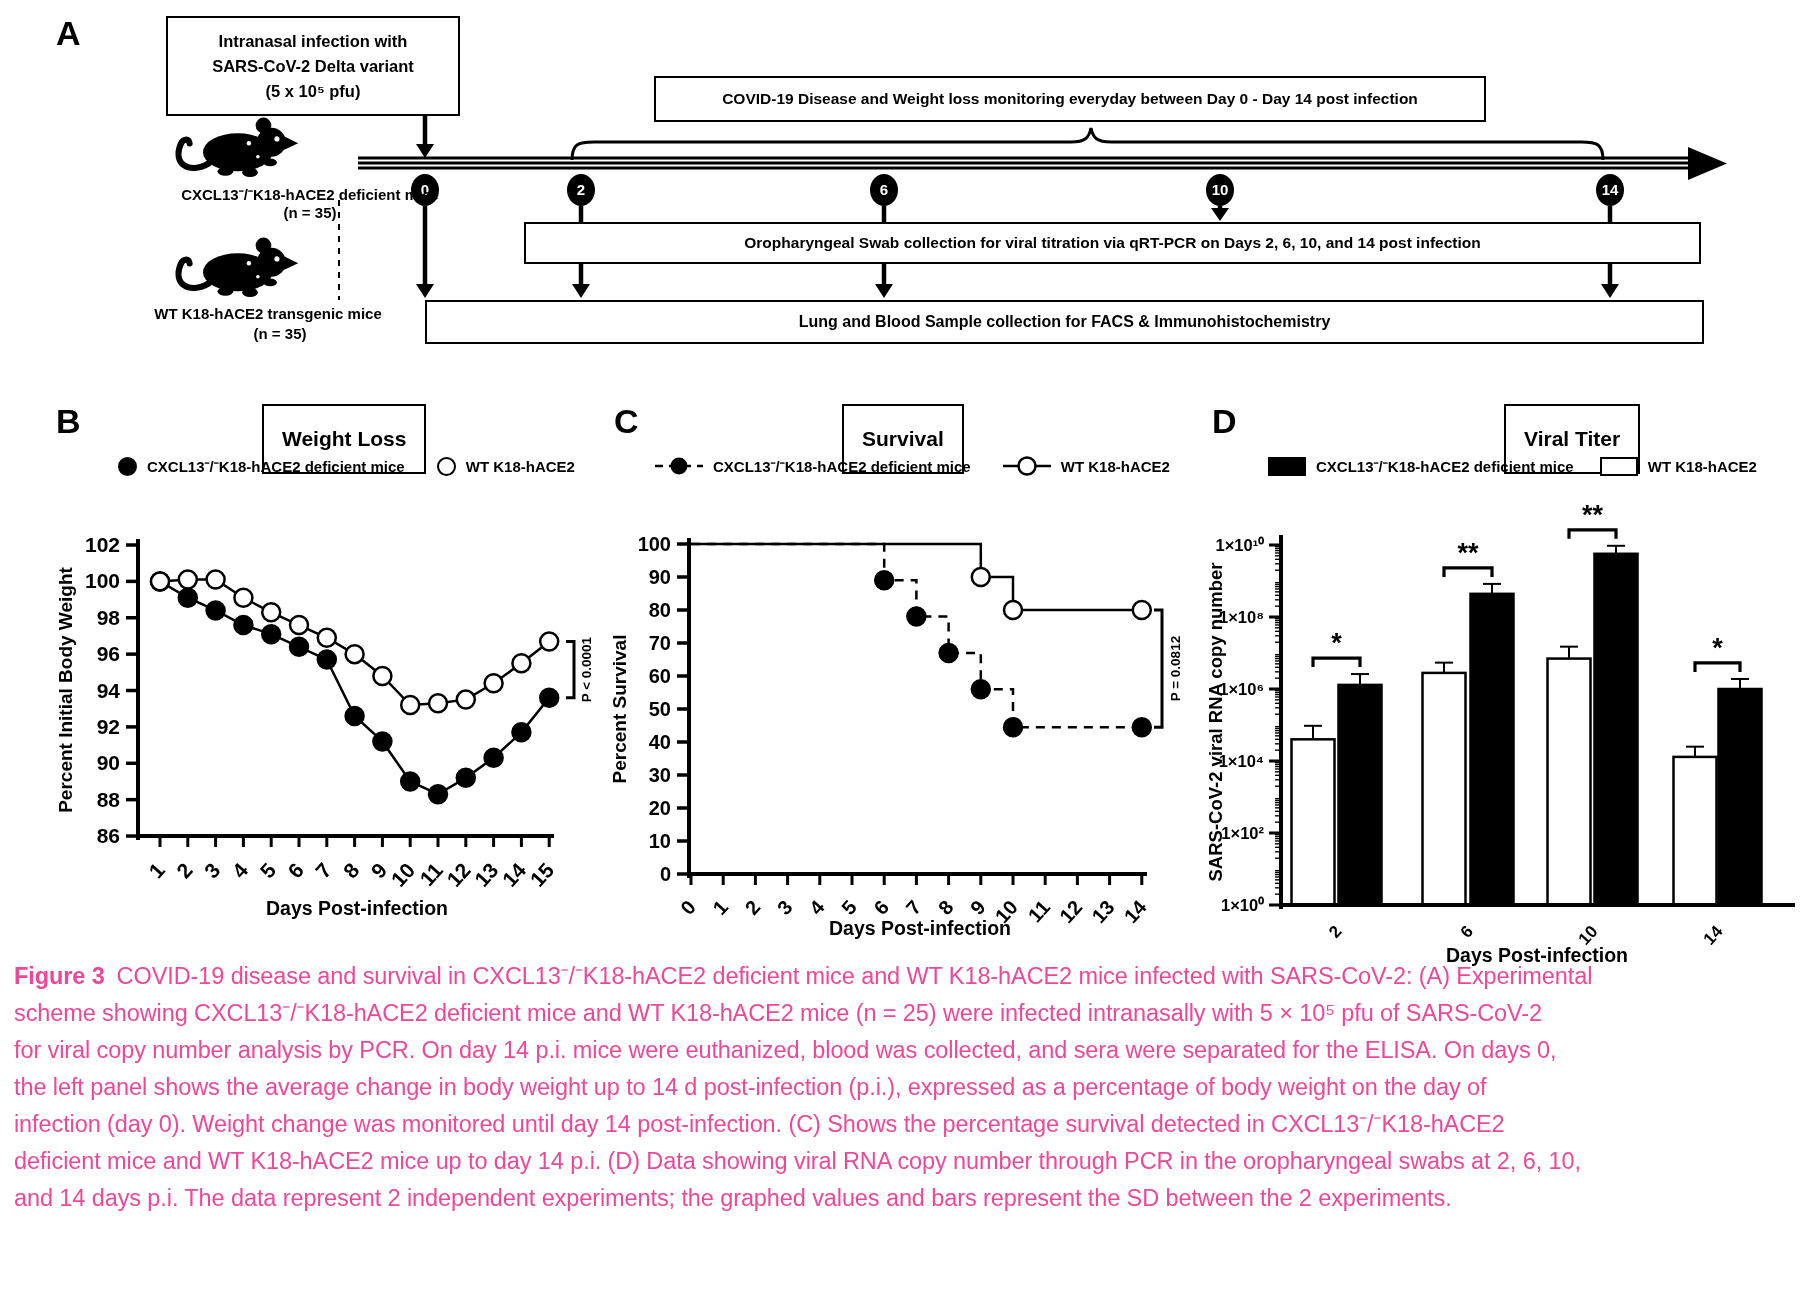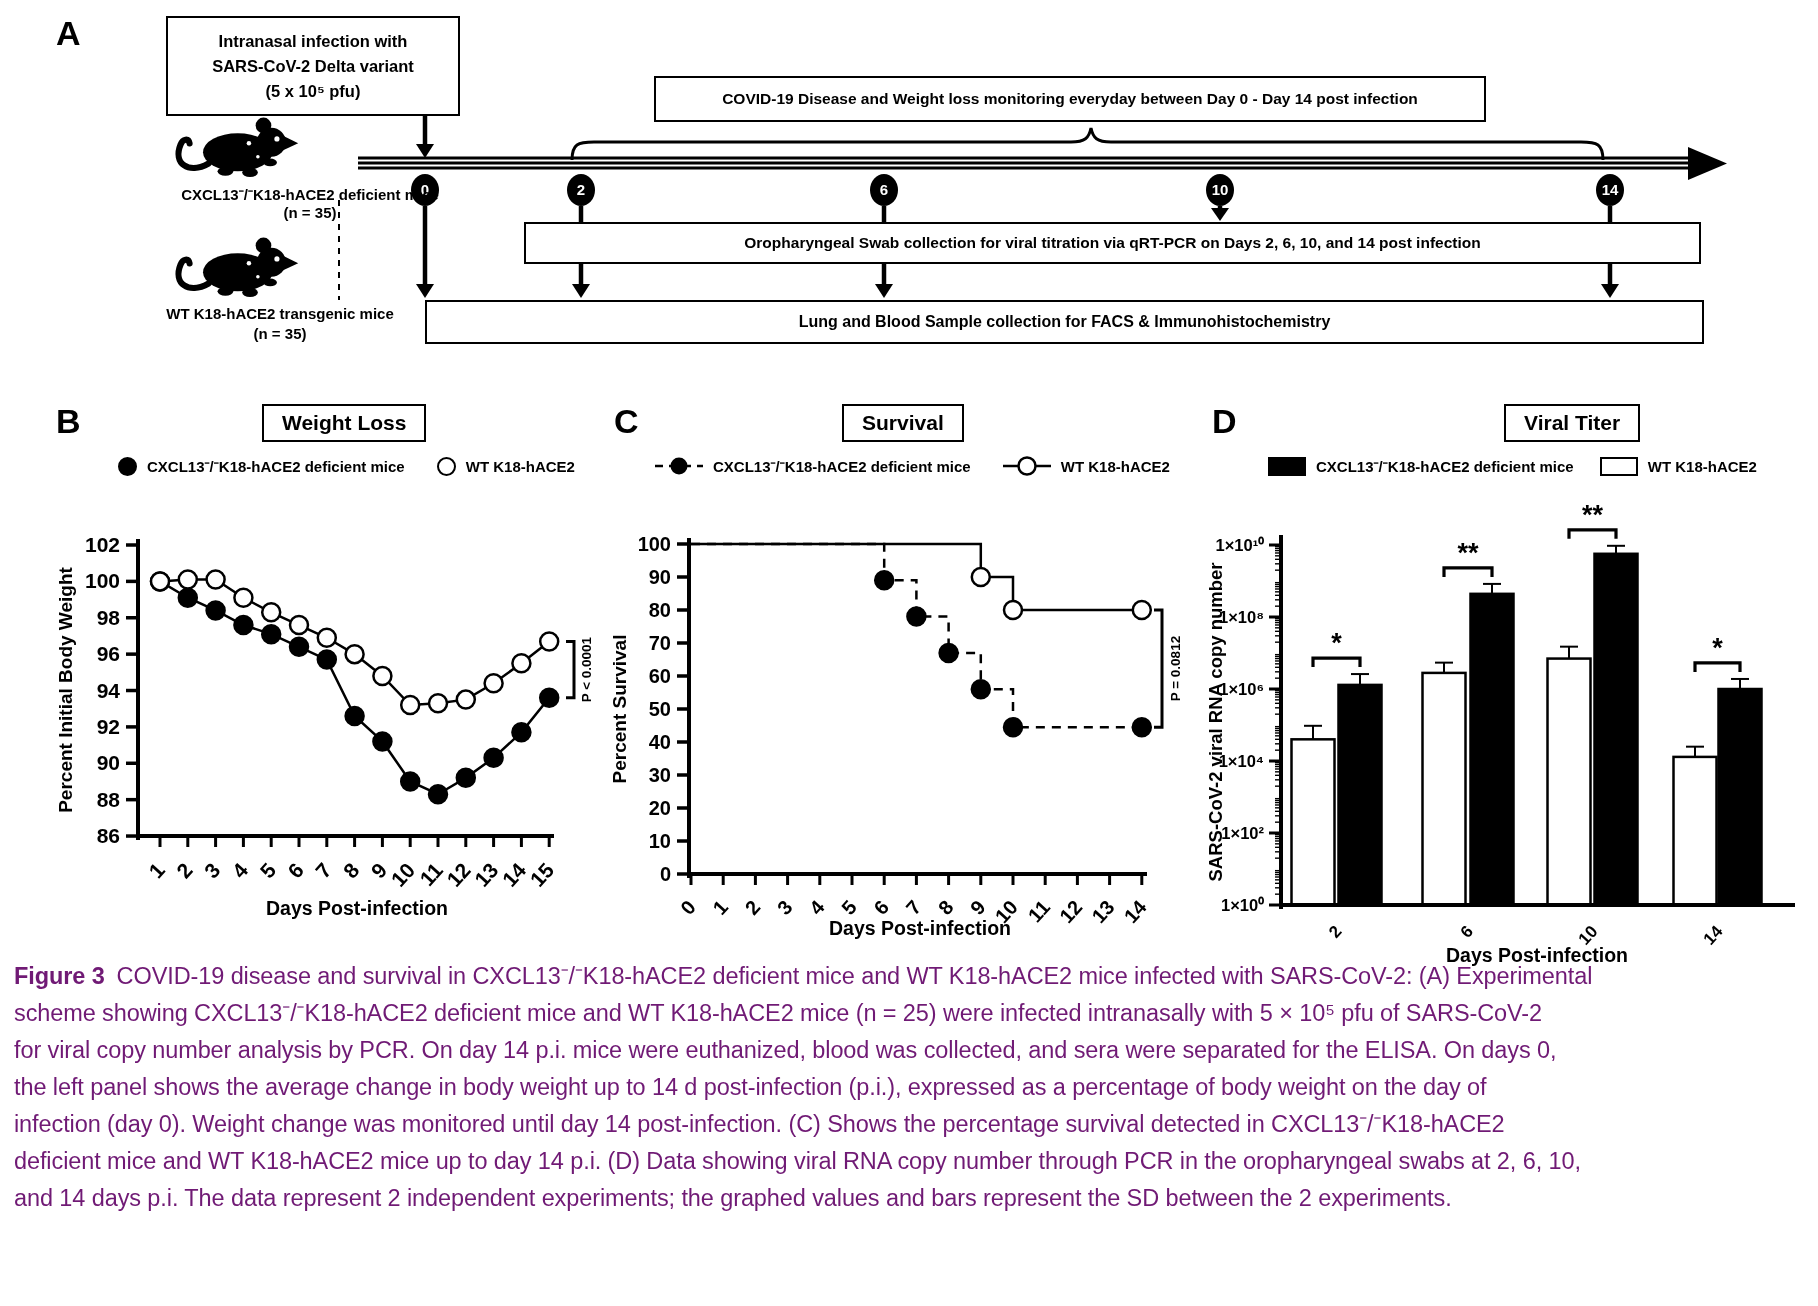--- a/index.html
+++ b/index.html
@@ -9,34 +9,34 @@
   
   .abox{position:absolute;background:#fff;border:2.5px solid #000;z-index:3;
         display:flex;align-items:center;justify-content:center;text-align:center;
         font-weight:bold;}
   .panel-letter{position:absolute;font-size:34px;font-weight:bold;z-index:4;}
   .day-circle{position:absolute;width:28px;height:32px;background:#000;border-radius:50%;
               color:#fff;font-weight:bold;font-size:15px;line-height:32px;text-align:center;z-index:3;}
   .mouse-label{position:absolute;text-align:center;font-weight:bold;font-size:15px;z-index:3;}
   
   .title-box{position:absolute;border:2.5px solid #000;background:#fff;font-weight:bold;
-             font-size:21px;padding:5px 18px;z-index:3;}
+             font-size:21px;padding:21px 18px;z-index:3;}
   .legend{position:absolute;display:flex;align-items:center;font-weight:bold;font-size:15px;z-index:3;}
   .legend .lab{margin-left:10px;white-space:nowrap;}
   .legend .gap{width:32px;}
   .mk-circle{display:inline-block;width:19px;height:19px;border-radius:50%;border:2.5px solid #000;box-sizing:border-box;}
   .mk-filled{background:#000;}
   .mk-open{background:#fff;}
   .mk-rect{display:inline-block;width:38px;height:19px;border:2.5px solid #000;box-sizing:border-box;}
   .mk-rect.mk-filled{background:#000;}
   svg text{font-family:"Liberation Sans",sans-serif;font-weight:bold;fill:#000;}
   .chart-svg{position:absolute;z-index:2;}
   
   .caption{position:absolute;left:14px;top:958px;width:1796px;font-size:23.5px;
-           line-height:37px;letter-spacing:-0.1px;color:#701a75;}
+           line-height:37px;letter-spacing:-0.1px;color:#ec4899;}
   .caption .line{white-space:nowrap;}
   .cap-label{font-weight:bold;margin-right:12px;}
 </style>
 </head>
 <body>
 
 <div class="canvas">
 
   <div class="panel-letter" style="left:56px;top:14px;">A</div>
 
@@ -107,21 +107,21 @@
   <div class="abox" style="left:425px;top:300px;width:1275px;height:40px;font-size:16px;border-width:2px;">Lung and Blood Sample collection for FACS &amp; Immunohistochemistry</div>
 
   <div class="day-circle" style="left:411px;top:174px;">0</div>
   <div class="day-circle" style="left:567px;top:174px;">2</div>
   <div class="day-circle" style="left:870px;top:174px;">6</div>
   <div class="day-circle" style="left:1206px;top:174px;">10</div>
   <div class="day-circle" style="left:1596px;top:174px;">14</div>
 
   <div class="mouse-label" style="left:130px;top:184px;width:360px;">CXCL13⁻/⁻K18-hACE2 deficient mice</div>
   <div class="mouse-label" style="left:130px;top:204px;width:360px;">(n = 35)</div>
-  <div class="mouse-label" style="left:120px;top:305px;width:320px;">WT K18-hACE2 transgenic mice</div>
+  <div class="mouse-label" style="left:108px;top:305px;width:320px;">WT K18-hACE2 transgenic mice</div>
   <div class="mouse-label" style="left:120px;top:325px;width:320px;">(n = 35)</div>
 
   <div class="panel-letter" style="left:56px;top:402px;">B</div>
   <div class="title-box" style="left:262px;top:404px;">Weight Loss</div>
   <div class="legend" style="left:118px;top:456px;">
     <span class="mk-circle mk-filled"></span>
     <span class="lab">CXCL13⁻/⁻K18-hACE2 deficient mice</span>
     <span class="gap"></span>
     <span class="mk-circle mk-open"></span>
     <span class="lab">WT K18-hACE2</span>

